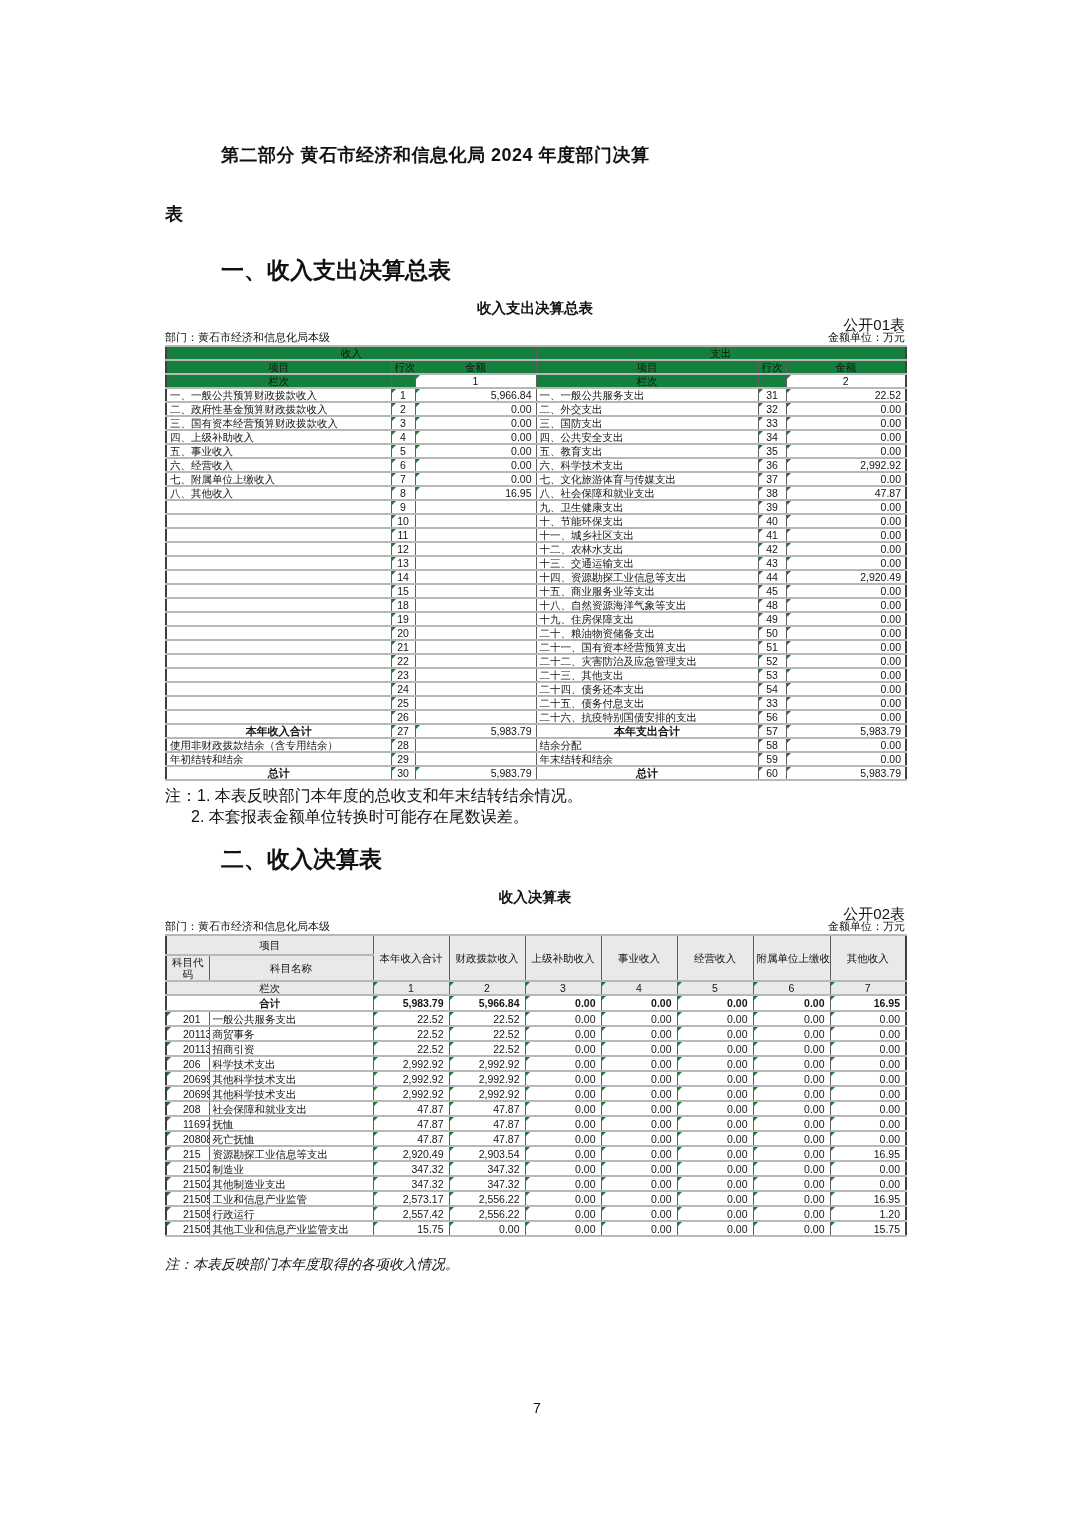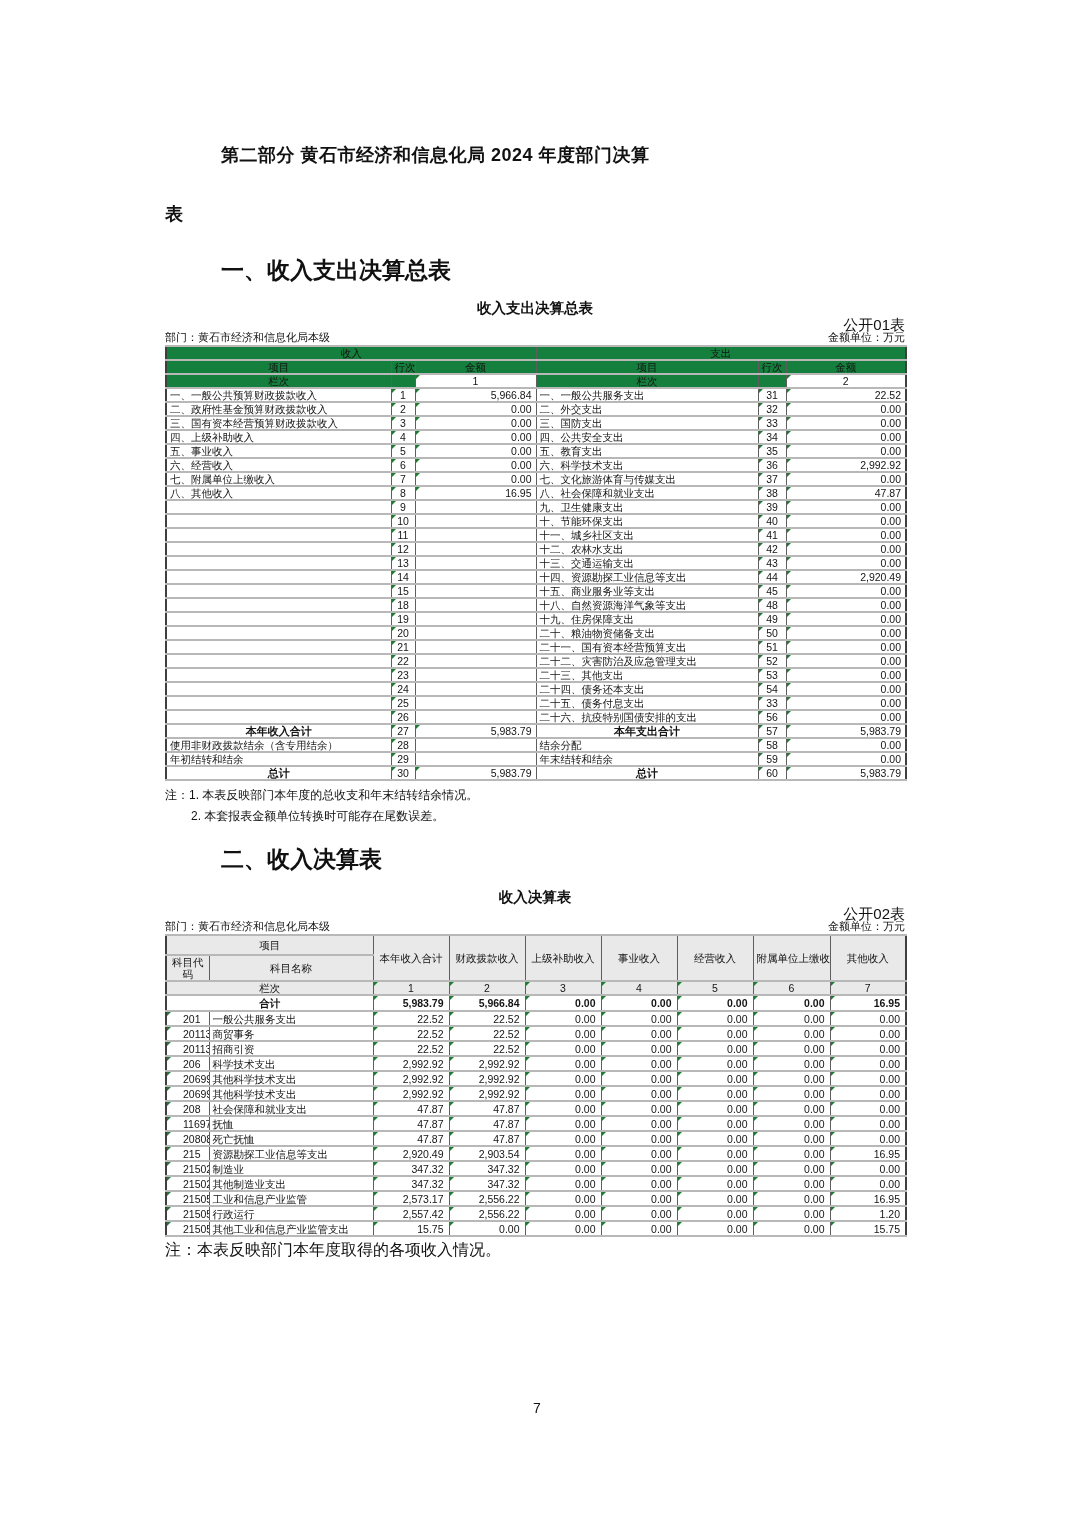--- a/index.html
+++ b/index.html
@@ -43,23 +43,23 @@
   .t2 td.code { text-align:left; padding-left:16px; }
   .t2 td.name { text-align:left; }
   .t2 td.num { text-align:right; padding-right:5px; }
   .t2 tr.total td.lab { text-align:center; }
 
   
   .gt { position:relative; }
   .gt::before { content:""; position:absolute; top:0; left:0; width:0; height:0;
                 border-top:4px solid #1f7a33; border-right:4px solid transparent; }
 
-  .notes { font-size:12px; line-height:21px; margin-top:4px; }
+  .notes { font-size:16px; line-height:21px; margin-top:4px; }
   .notes .n2 { padding-left:26px; }
-  .note-single { font-size:16px; line-height:16px; margin-top:5px; }
+  .note-single { font-size:14px; line-height:16px; margin-top:19px;font-style:italic; }
 
   .pageno { position:absolute; top:1400px; left:0; width:100%; text-align:center; font-size:14px; }
 </style>
 </head>
 <body>
 
 <div class="page">
   <div class="content">
 
     <div class="title">

